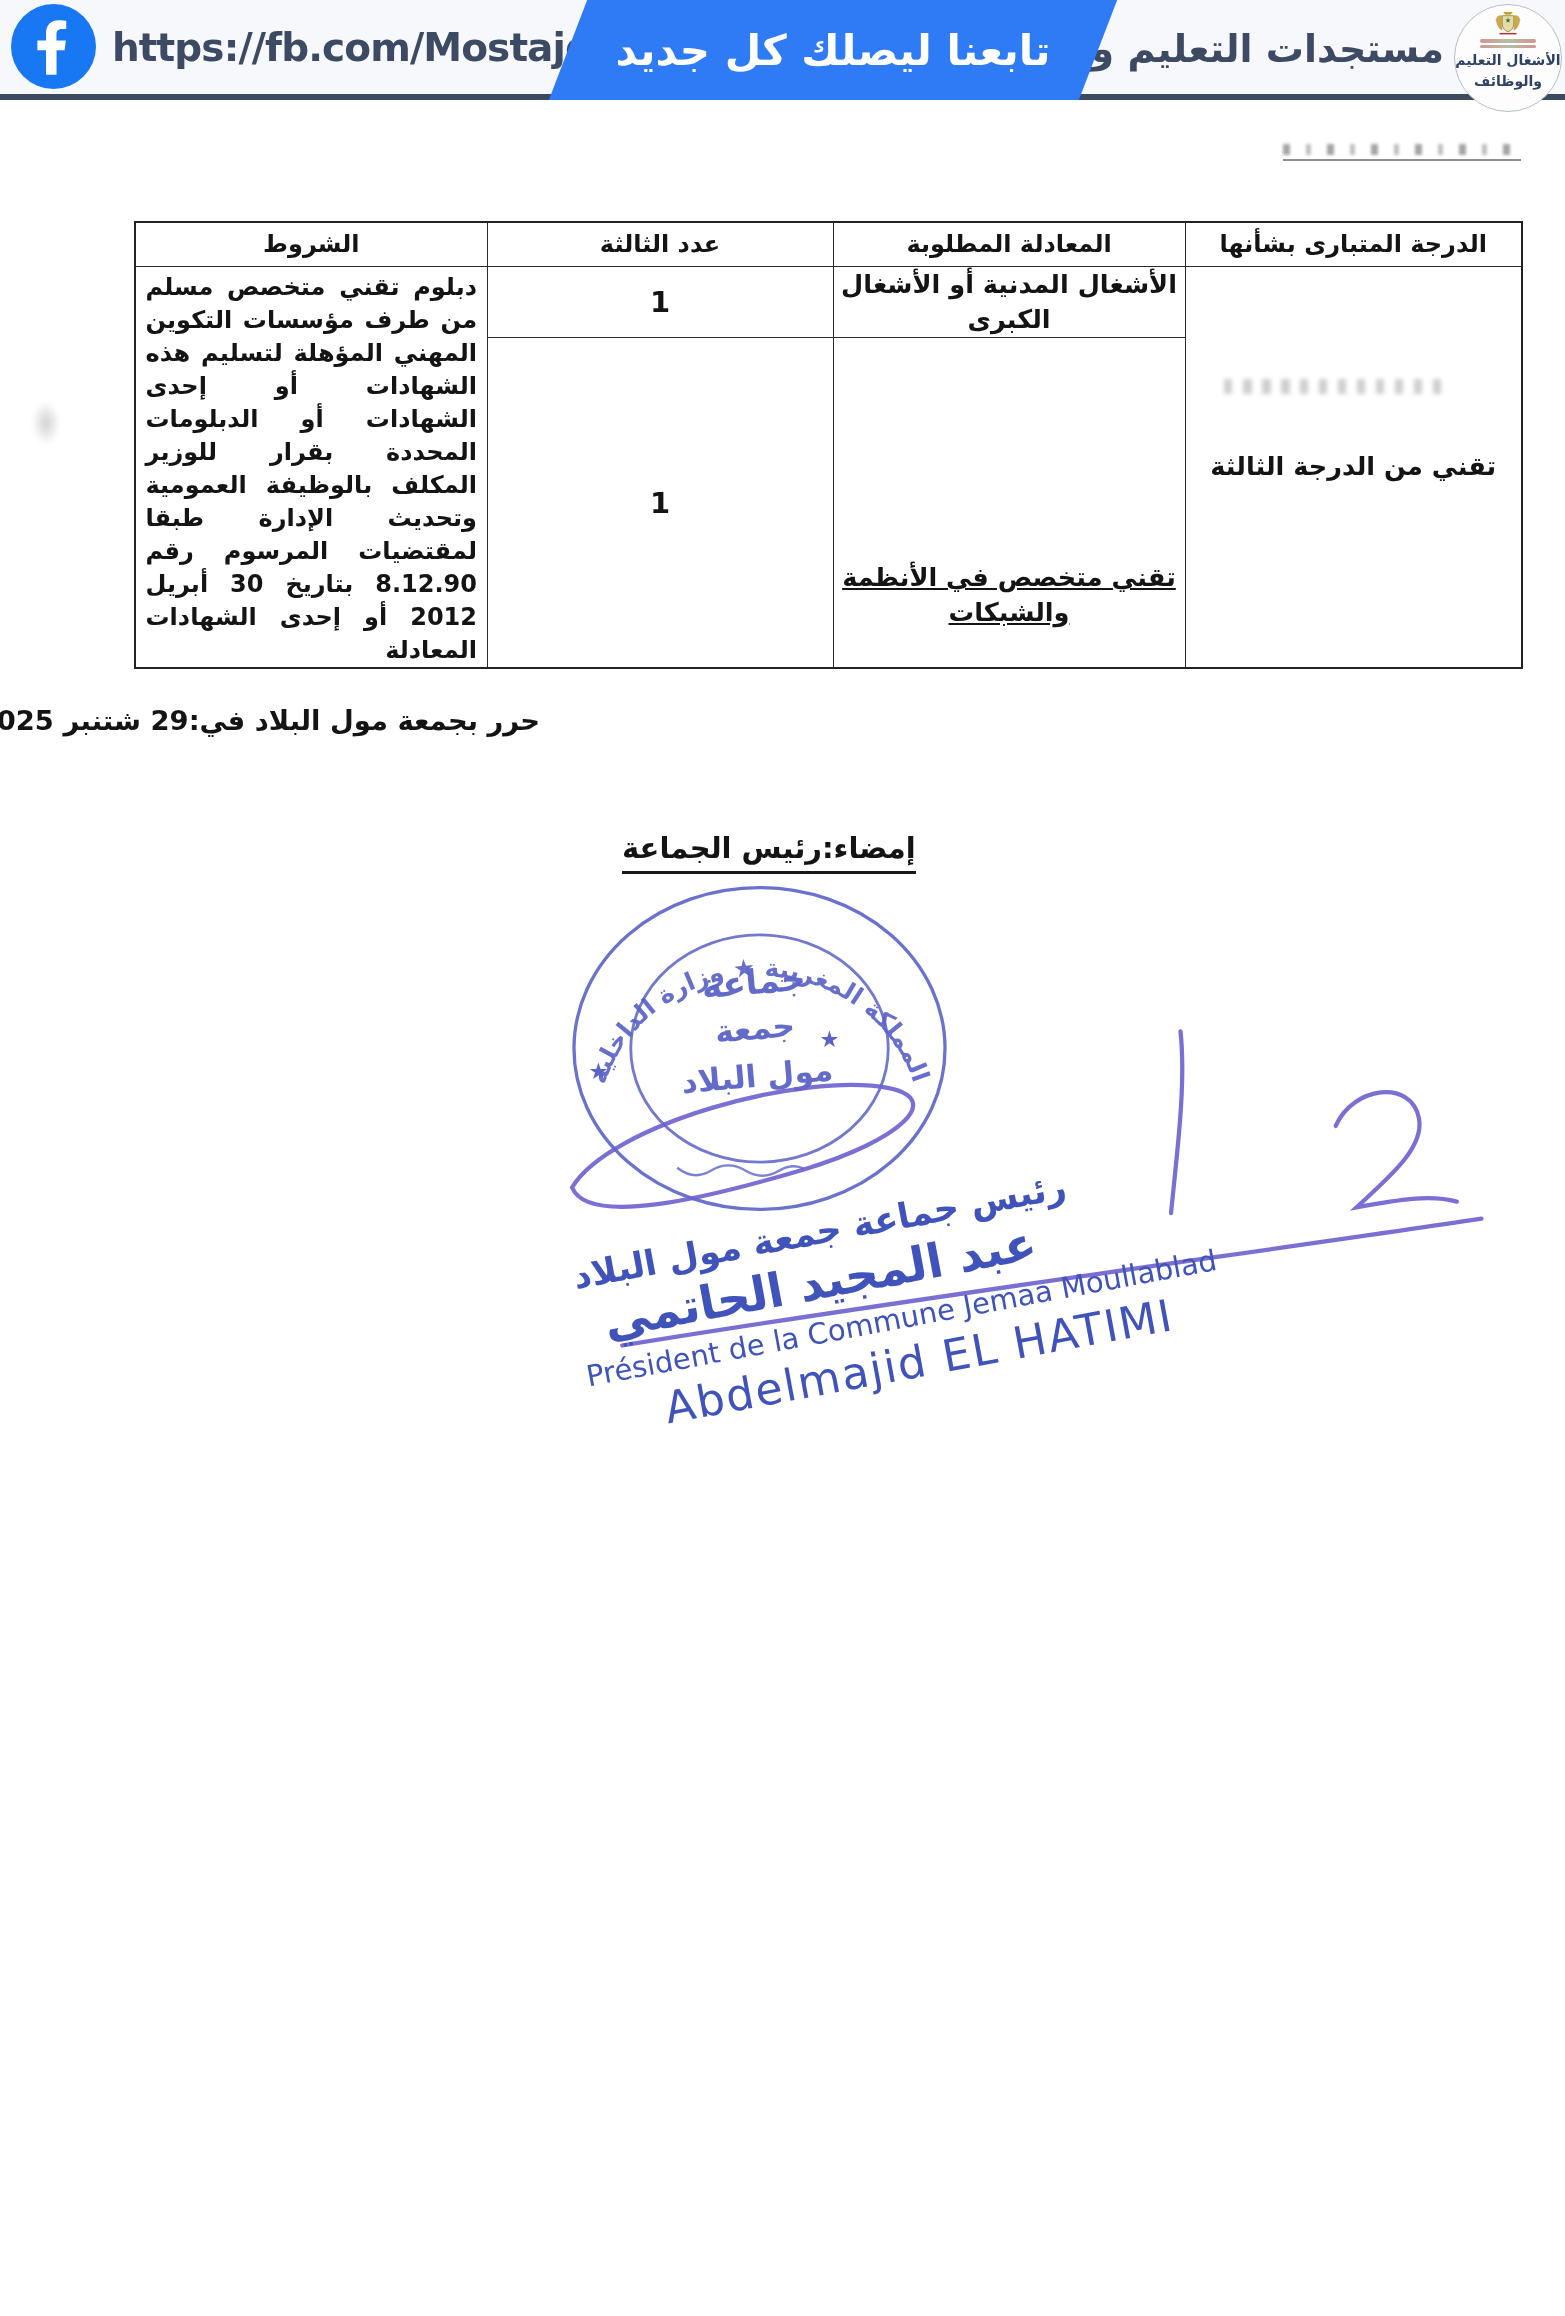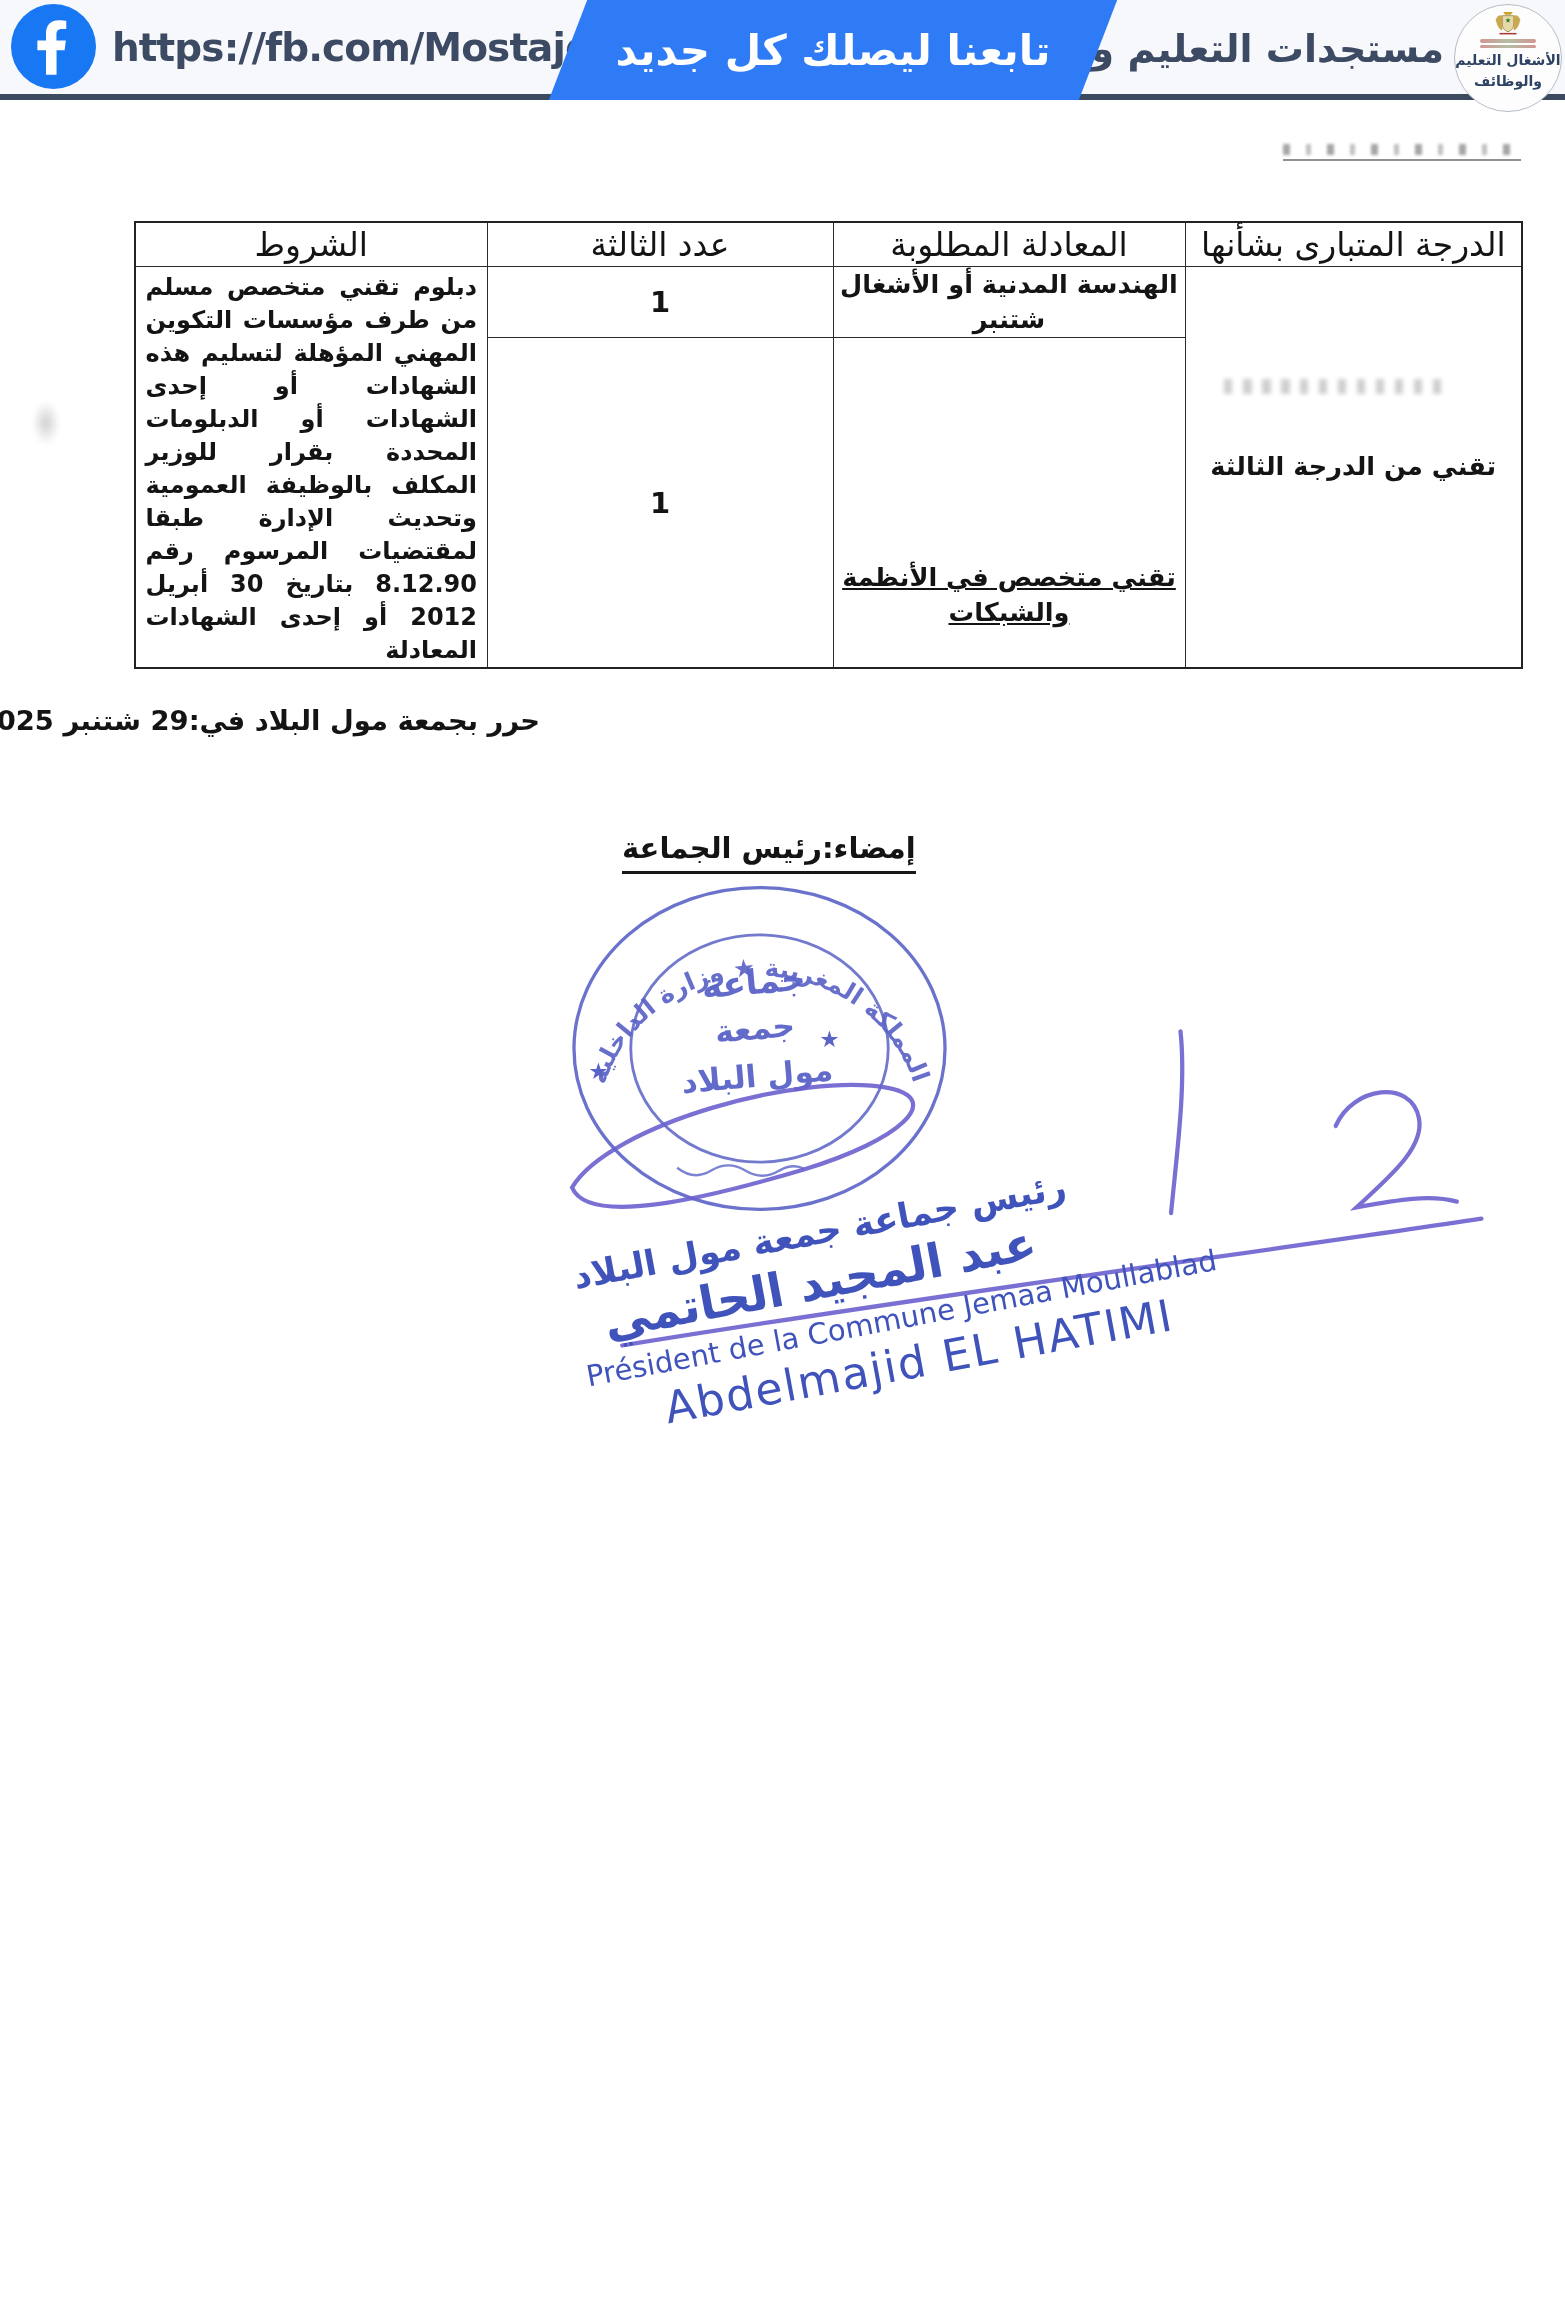--- a/index.html
+++ b/index.html
@@ -36,21 +36,21 @@
           background:repeating-linear-gradient(90deg, rgba(70,70,70,.65) 0 6.6px, transparent 6.6px 23px,
           rgba(90,90,90,.5) 23px 28px, transparent 28px 44px);
           filter:blur(1.5px); }
 
   
   .jobs-table { position:absolute; left:134px; top:221px; width:1387px; height:442px;
           direction:rtl; border-collapse:collapse; table-layout:fixed;
           color:#141414; }
   .jobs-table th, .jobs-table td { border:1.9px solid #2b2b2b; }
   .jobs-table { border:2.8px solid #222; }
-  .jobs-table th { font-size:33px; font-weight:normal; text-align:center; height:44px; }
+  .jobs-table th { font-size:24px; font-weight:bold; text-align:center; height:44px; }
   .cell-center { text-align:center; vertical-align:middle; font-size:25.6px; font-weight:bold; line-height:35px; }
   .count-cell { font-size:29px; font-weight:bold; text-align:center; vertical-align:middle; }
   .conditions-cell { vertical-align:top; text-align:justify; direction:rtl;
           font-size:24px; font-weight:bold; line-height:33px; padding:4.7px 9.5px 0 9.5px; }
   .grade-cell { position:relative; }
   .grade-smudge { position:absolute; top:112px; left:38px; width:227px; height:15px;
           background:repeating-linear-gradient(90deg, rgba(80,80,80,.5) 0 8.5px, transparent 8.5px 19px);
           filter:blur(2.1px); opacity:.55; }
   .spec-lower { vertical-align:top; padding-top:222px;text-decoration:underline; }
 
@@ -129,21 +129,21 @@
       <th>الدرجة المتبارى بشأنها</th>
       <th>المعادلة المطلوبة</th>
       <th>عدد الثالثة</th>
       <th>الشروط</th>
     </tr>
     <tr style="height:70px">
       <td rowspan="2" class="cell-center grade-cell">
         <div class="grade-smudge"></div>
         <span>تقني من الدرجة الثالثة</span>
       </td>
-      <td class="cell-center">الهندسة المدنية أو الأشغال شتنبر</td>
+      <td class="cell-center">الأشغال المدنية أو الأشغال الكبرى</td>
       <td class="count-cell">1</td>
       <td rowspan="2" class="conditions-cell">دبلوم تقني متخصص مسلم من طرف مؤسسات التكوين المهني المؤهلة لتسليم هذه الشهادات أو إحدى الشهادات أو الدبلومات المحددة بقرار للوزير المكلف بالوظيفة العمومية وتحديث الإدارة طبقا لمقتضيات المرسوم رقم 8.12.90 بتاريخ 30 أبريل 2012 أو إحدى الشهادات المعادلة</td>
     </tr>
     <tr style="height:328px">
       <td class="cell-center spec-lower">تقني متخصص في الأنظمة والشبكات</td>
       <td class="count-cell">1</td>
     </tr>
   </tbody>
     </table>
 

